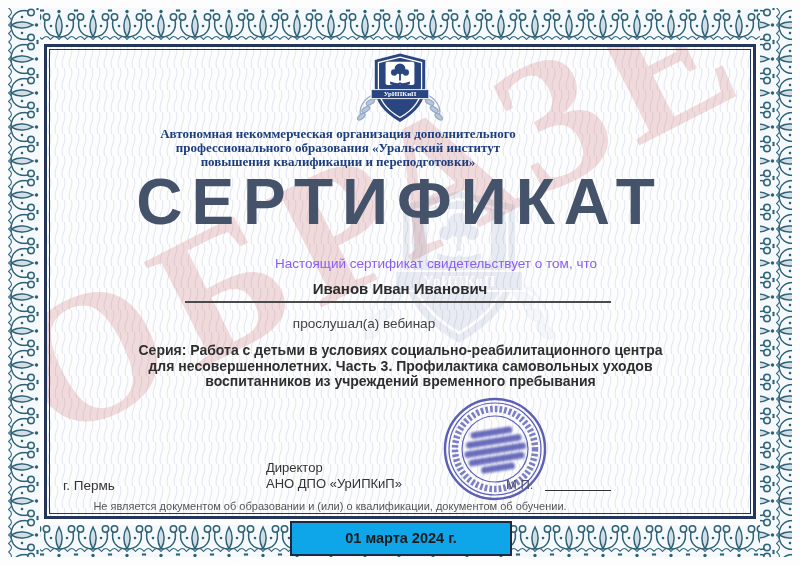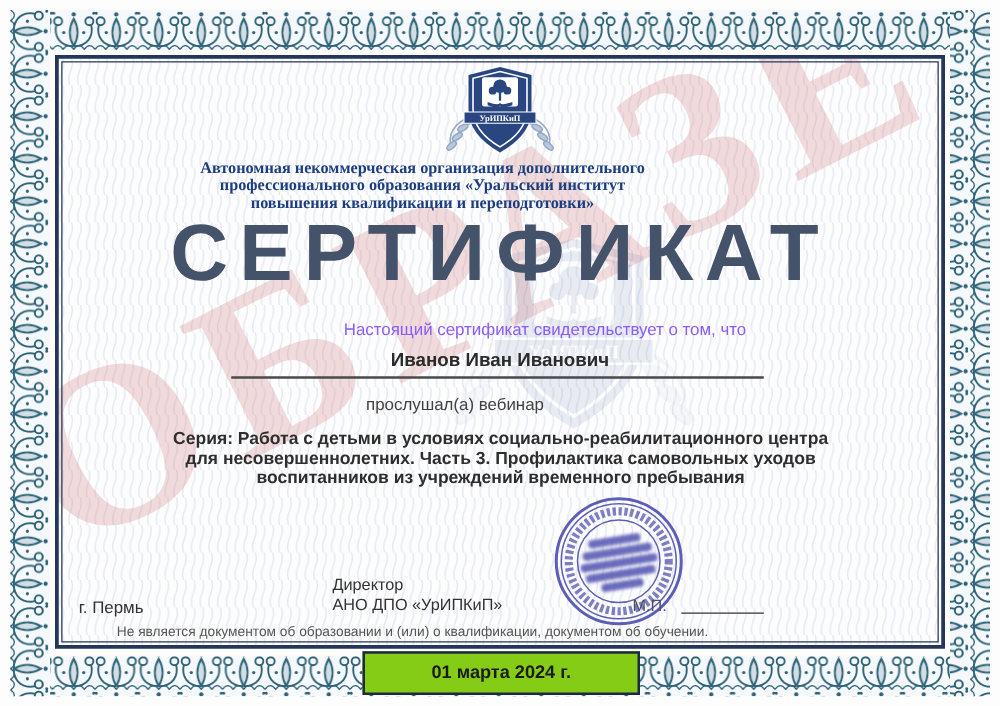--- a/index.html
+++ b/index.html
@@ -53,21 +53,21 @@
   .director{position:absolute; left:266px; top:460px; font-size:13px; line-height:15.5px;
             color:#333; z-index:4;}
   .city{position:absolute; left:63px; top:478px; font-size:13.5px; color:#333; z-index:4;}
   .mp{position:absolute; left:506px; top:477px; font-size:13px; color:#4d4f63; z-index:4;}
   .sig-line{position:absolute; left:545px; top:490px; width:66px; height:0;
             border-bottom:1.5px solid #333; z-index:4;}
   .disclaimer{position:absolute; left:0; top:500px; width:660px; text-align:center;
               font-size:11px; color:#555; z-index:3;}
   .datebox{
     position:absolute; left:290px; top:521px; width:218px; height:31px; z-index:6;
-    background:#84cc16; border:2px solid #1d2940;
+    background:#0ea5e9; border:2px solid #1d2940;
     text-align:center; line-height:31px; font-size:14.5px; font-weight:bold; color:#1a1a1a;
   }
 </style>
 </head>
 <body>
 
 <div class="cert">
 
   <svg class="bg-svg" width="800" height="565" viewBox="0 0 800 565" xmlns="http://www.w3.org/2000/svg">
     <defs>

